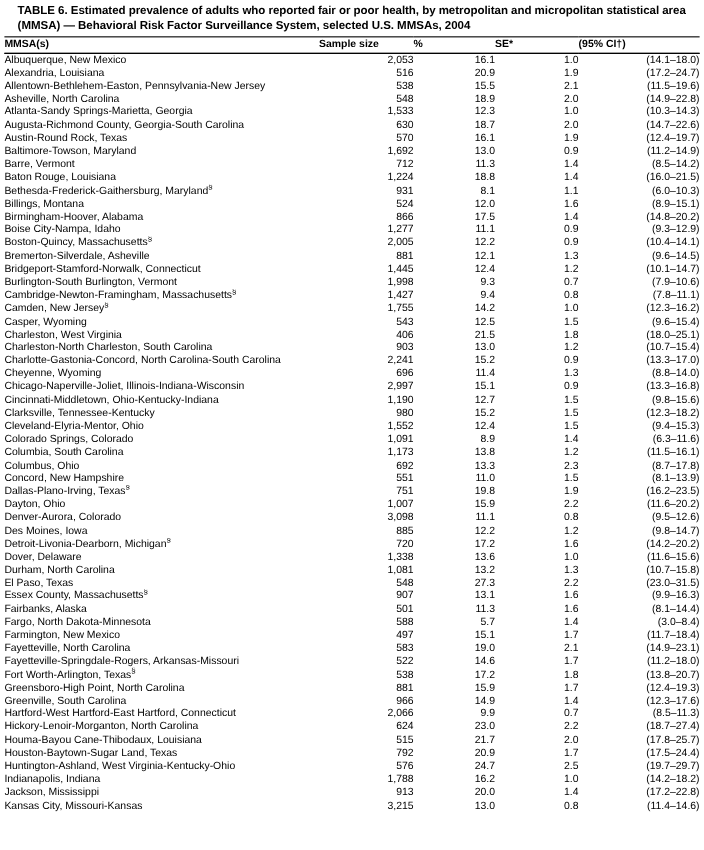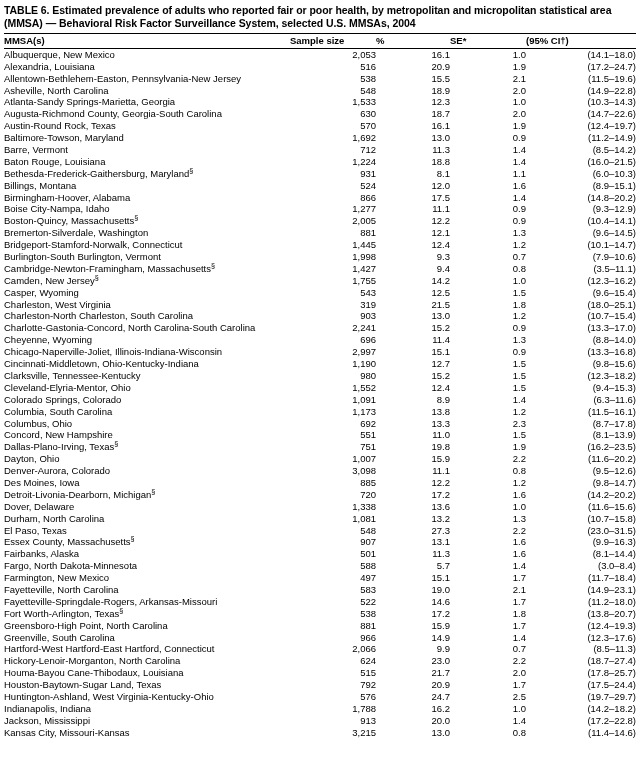--- a/index.html
+++ b/index.html
@@ -14,21 +14,21 @@
   }
   .page {
     width: 640px;
     box-sizing: border-box;
     padding: 4px 4px 2px 4px;
   }
   .title {
     font-size: 10.5px;
     font-weight: bold;
     line-height: 1.22;
-    margin: 0 0 3px 0;
+    margin: 0 0 3px 12px;
     letter-spacing: -0.05px;
   }
   table.data {
     width: 632px;
     border-collapse: collapse;
     font-size: 9.5px;
     table-layout: fixed;
   }
   table.data th {
     font-weight: bold;
@@ -195,21 +195,21 @@
           <td class="ci">(9.3–12.9)</td>
         </tr>
         <tr>
           <td class="area">Boston-Quincy, Massachusetts<sup>§</sup></td>
           <td class="n">2,005</td>
           <td class="pct">12.2</td>
           <td class="se">0.9</td>
           <td class="ci">(10.4–14.1)</td>
         </tr>
         <tr>
-          <td class="area">Bremerton-Silverdale, Washington</td>
+          <td class="area">Bremerton-Silverdale, Asheville</td>
           <td class="n">881</td>
           <td class="pct">12.1</td>
           <td class="se">1.3</td>
           <td class="ci">(9.6–14.5)</td>
         </tr>
         <tr>
           <td class="area">Bridgeport-Stamford-Norwalk, Connecticut</td>
           <td class="n">1,445</td>
           <td class="pct">12.4</td>
           <td class="se">1.2</td>
@@ -220,39 +220,39 @@
           <td class="n">1,998</td>
           <td class="pct">9.3</td>
           <td class="se">0.7</td>
           <td class="ci">(7.9–10.6)</td>
         </tr>
         <tr>
           <td class="area">Cambridge-Newton-Framingham, Massachusetts<sup>§</sup></td>
           <td class="n">1,427</td>
           <td class="pct">9.4</td>
           <td class="se">0.8</td>
-          <td class="ci">(3.5–11.1)</td>
+          <td class="ci">(7.8–11.1)</td>
         </tr>
         <tr>
           <td class="area">Camden, New Jersey<sup>§</sup></td>
           <td class="n">1,755</td>
           <td class="pct">14.2</td>
           <td class="se">1.0</td>
           <td class="ci">(12.3–16.2)</td>
         </tr>
         <tr>
           <td class="area">Casper, Wyoming</td>
           <td class="n">543</td>
           <td class="pct">12.5</td>
           <td class="se">1.5</td>
           <td class="ci">(9.6–15.4)</td>
         </tr>
         <tr>
           <td class="area">Charleston, West Virginia</td>
-          <td class="n">319</td>
+          <td class="n">406</td>
           <td class="pct">21.5</td>
           <td class="se">1.8</td>
           <td class="ci">(18.0–25.1)</td>
         </tr>
         <tr>
           <td class="area">Charleston-North Charleston, South Carolina</td>
           <td class="n">903</td>
           <td class="pct">13.0</td>
           <td class="se">1.2</td>
           <td class="ci">(10.7–15.4)</td>

